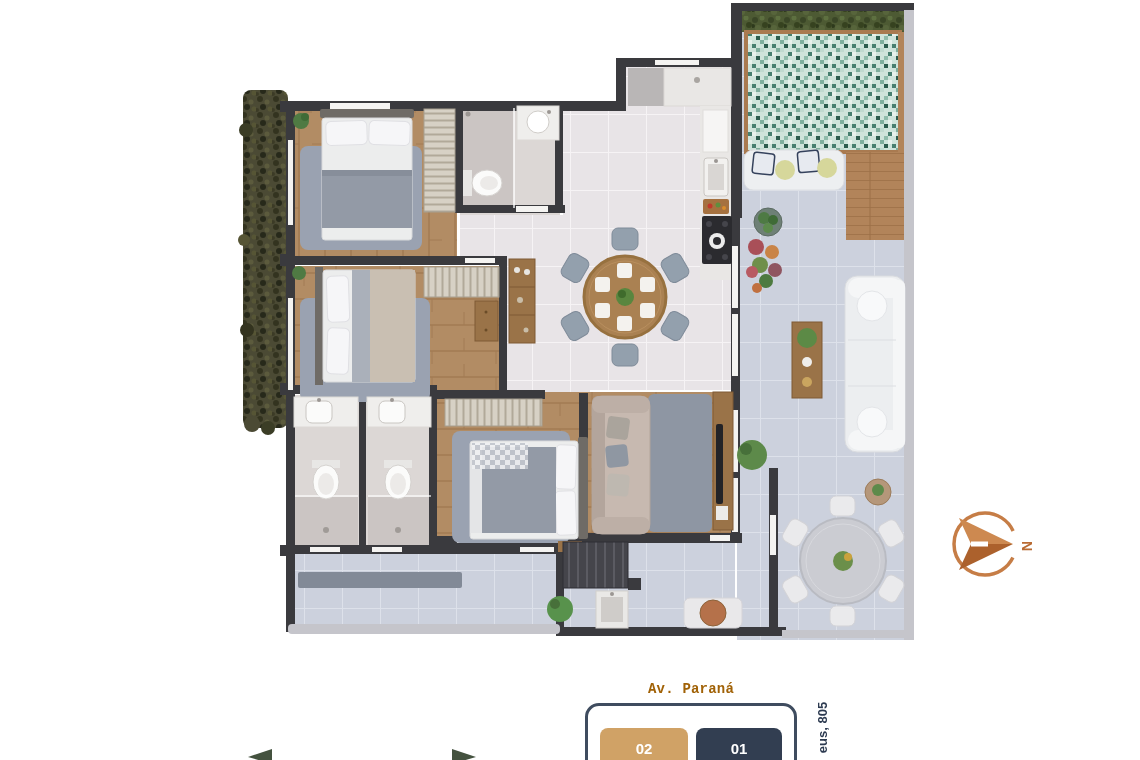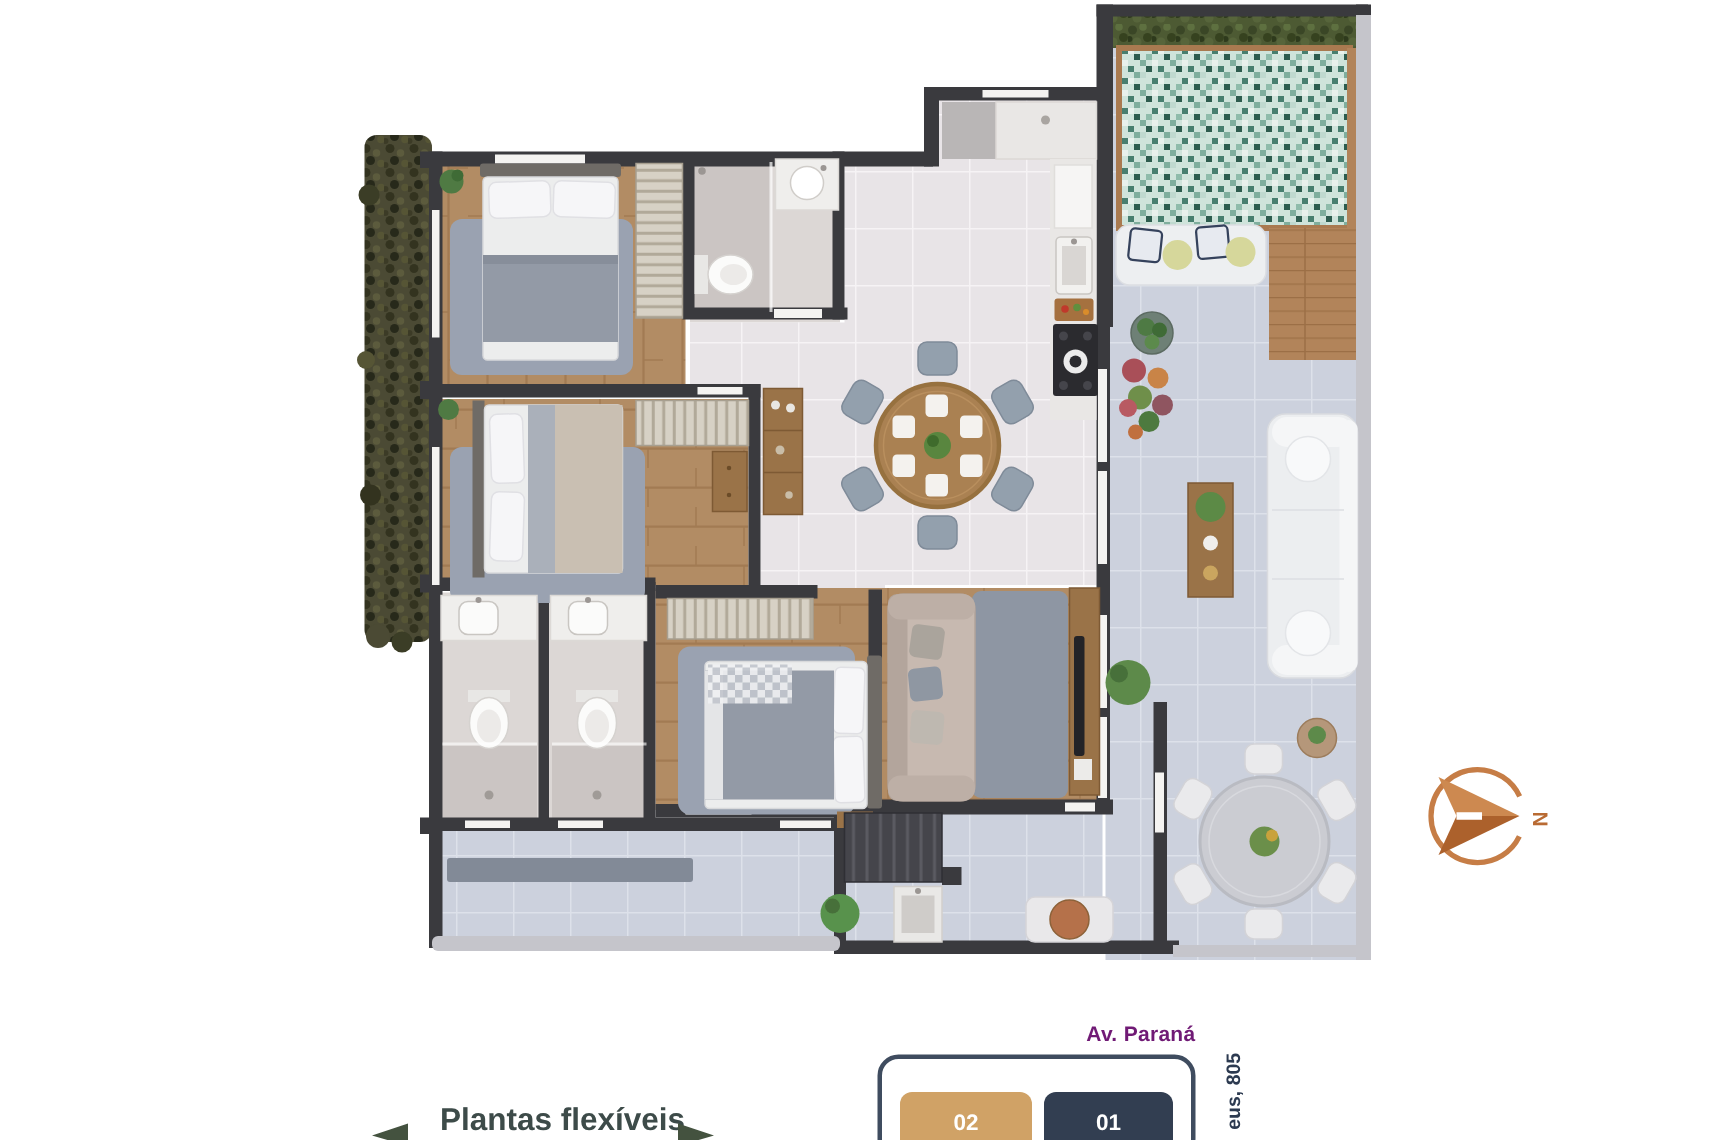--- a/index.html
+++ b/index.html
@@ -1,21 +1,21 @@
 <!DOCTYPE html>
 <html><head>
 <meta charset="utf-8">
 <style>
   html,body{margin:0;padding:0;background:#fff;}
   .screen{position:relative;width:1140px;height:760px;overflow:hidden;background:#ffffff;
           font-family:"Liberation Sans", sans-serif;}
   .abs{position:absolute;}
   #plan-svg{position:absolute;left:0;top:0;}
   .flex-label{font-size:21px;font-weight:bold;color:#3d4b49;text-align:center;}
-  .street-top{font-size:14px;font-weight:bold;color:#701a75;text-align:right;letter-spacing:.2px;}
+  .street-top{font-size:14px;font-weight:bold;color:#a16207;text-align:center;letter-spacing:.2px;font-family:Liberation Mono, monospace;}
   .street-side{font-size:13px;font-weight:bold;color:#2c3a50;white-space:nowrap;
                transform:rotate(-90deg);text-align:center;}
   .units-box{box-sizing:border-box;border:3px solid #3f4c5f;border-radius:14px;background:#fff;
              display:flex;justify-content:center;gap:8px;padding-top:22px;}
   .unit-block{height:40px;border-radius:8px;display:flex;align-items:center;justify-content:center;
               color:#fff;font-size:15px;font-weight:bold;}
   .unit-02{width:88px;}
   .unit-01{width:86px;}
 </style>
 </head>
@@ -394,21 +394,20 @@
     <polygon points="14,12 68,38 26,38" fill="#cd8950"></polygon>
     <polygon points="26,38 68,38 14,64" fill="#ac612c"></polygon>
     <rect x="26" y="35.5" width="17" height="5" fill="#ffffff"></rect>
     <text x="80" y="43" font-size="14" font-weight="bold" fill="#b96b33" text-anchor="middle" transform="rotate(90 80 40)">N</text>
   </svg>
 
   <svg class="abs" style="left:246px;top:748px;" width="26" height="18" viewBox="0 0 26 18">
     <polygon points="26,1 2,9 26,16" fill="#44523f"></polygon>
   </svg>
 
-  <div class="abs flex-label" style="left:280px;top:735px;width:190px;">Plantas flexíveis</div>
 
   <svg class="abs" style="left:452px;top:748px;" width="26" height="18" viewBox="0 0 26 18">
     <polygon points="0,1 24,9 0,16" fill="#44523f"></polygon>
   </svg>
 
   <div class="abs street-top" style="left:585px;top:681px;width:212px;">Av. Paraná</div>
 
   <div class="abs units-box" style="left:585px;top:703px;width:212px;height:70px;">
     <div class="unit-block unit-02" style="background: rgb(208, 162, 102);">02</div>
     <div class="unit-block unit-01" style="background: rgb(50, 62, 81);">01</div>

